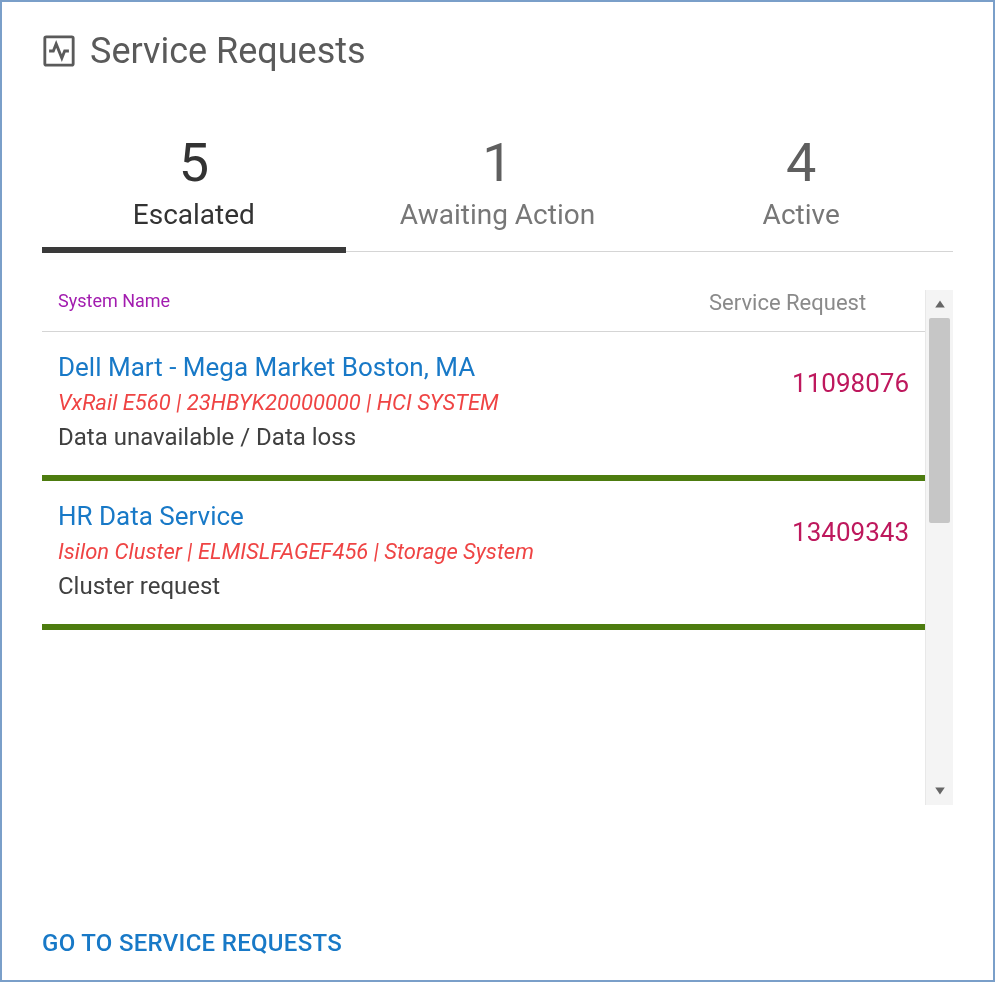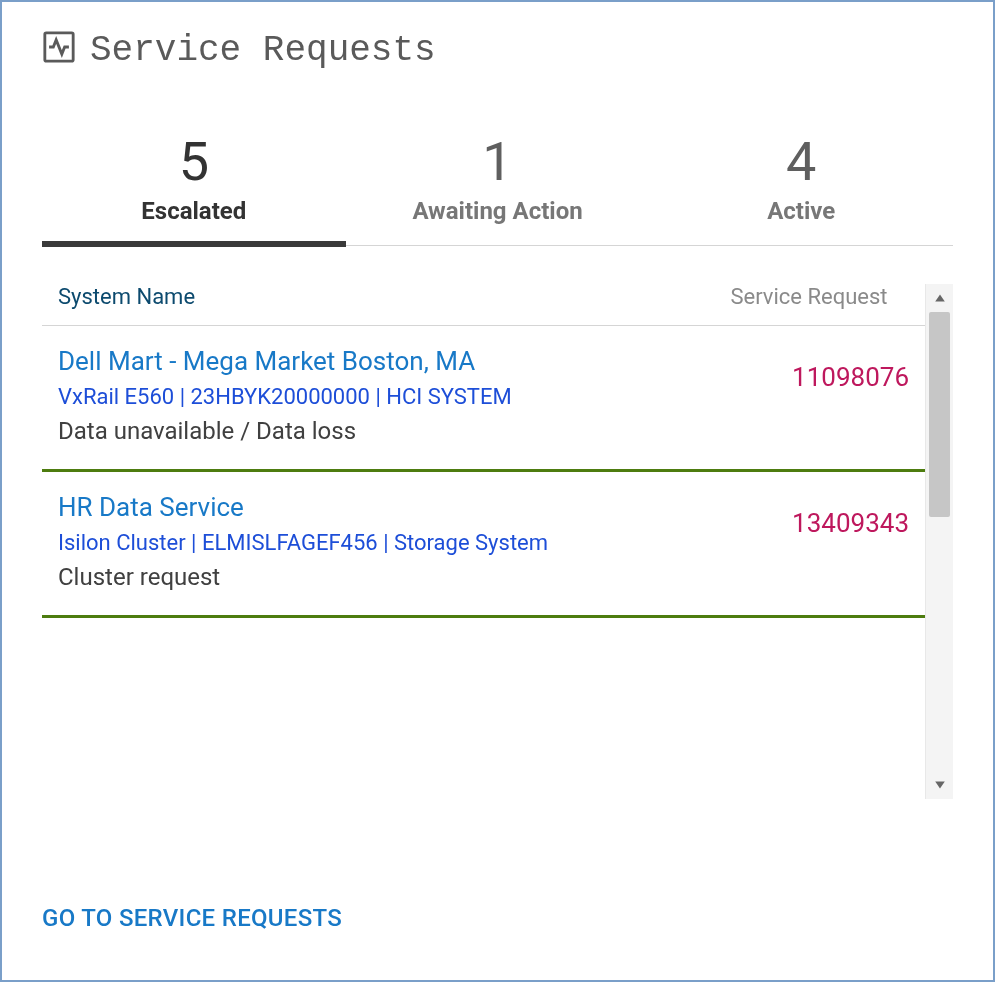--- a/index.html
+++ b/index.html
@@ -11,22 +11,22 @@
   }
   .card {
     border: 2px solid #7a9fc9;
     width: 995px;
     height: 982px;
     padding: 28px 0 0 0;
     position: relative;
   }
   .header {
     display: flex;
+    align-items: center;
     padding: 0 40px 28px 40px;
-    font-family: Liberation Mono, monospace;
   }
   .header-icon {
     width: 34px;
     height: 34px;
     margin-right: 14px;
   }
   .header-title {
     font-size: 36px;
     font-weight: 400;
     color: #5a5a5a;
@@ -45,22 +45,22 @@
   }
   .tab-count {
     font-size: 54px;
     font-weight: 400;
     color: #5f5f5f;
     line-height: 1;
     margin-bottom: 8px;
   }
   .tab-count.active { color: #333; }
   .tab-label {
-    font-size: 24px;
-    font-weight: 700;
+    font-size: 28px;
+    font-weight: 400;
     color: #777;
   }
   .tab-label.active { color: #333; }
   .tab.selected {
     border-bottom: 6px solid #3a3a3a;
     margin-bottom: -2px;
   }
   .table-wrap {
     margin: 38px 40px 0 40px;
     display: flex;
@@ -70,49 +70,50 @@
     flex: 1;
     overflow: hidden;
   }
   .table-head {
     display: flex;
     border-bottom: 1px solid #d5d5d5;
     padding: 0 16px 16px 16px;
   }
   .col-name {
     flex: 1;
-    font-size: 22px;
-    color: #0c4a6e;
+    font-size: 18px;
+    color: #a21caf;
   }
   .col-req {
     font-size: 22px;
     color: #8a8a8a;
-    text-align: center;
+    text-align: left;
     min-width: 200px;
   }
   .row {
-    border-bottom: 3px solid #4d7c0f;
+    border-bottom: 6px solid #4d7c0f;
     padding: 20px 16px 24px 16px;
     display: flex;
   }
   .row-left { flex: 1; }
   .row-right {
     min-width: 200px;
     text-align: right;
   }
   .sys-name {
     font-size: 26px;
     color: #1879c7;
     cursor: pointer;
     margin-bottom: 8px;
   }
   .sys-sub {
     font-size: 22px;
-    color: #1d4ed8;
+    color: #ef4444;
     margin-bottom: 8px;
+    font-style: italic;
   }
   .sys-issue {
     font-size: 24px;
     color: #404040;
   }
   .req-num {
     font-size: 26px;
     color: #be185d;
     cursor: pointer;
     margin-top: 16px;
@@ -142,21 +143,21 @@
     top: 0;
     left: 3px;
     right: 3px;
     height: 205px;
     background: #c6c6c6;
     border-radius: 2px;
   }
   .footer-link {
     position: absolute;
     left: 40px;
-    bottom: 48px;
+    bottom: 23px;
     font-size: 24px;
     font-weight: 500;
     color: #1879c7;
     letter-spacing: 0.3px;
     cursor: pointer;
   }
 </style>
 </head>
 <body>
 

